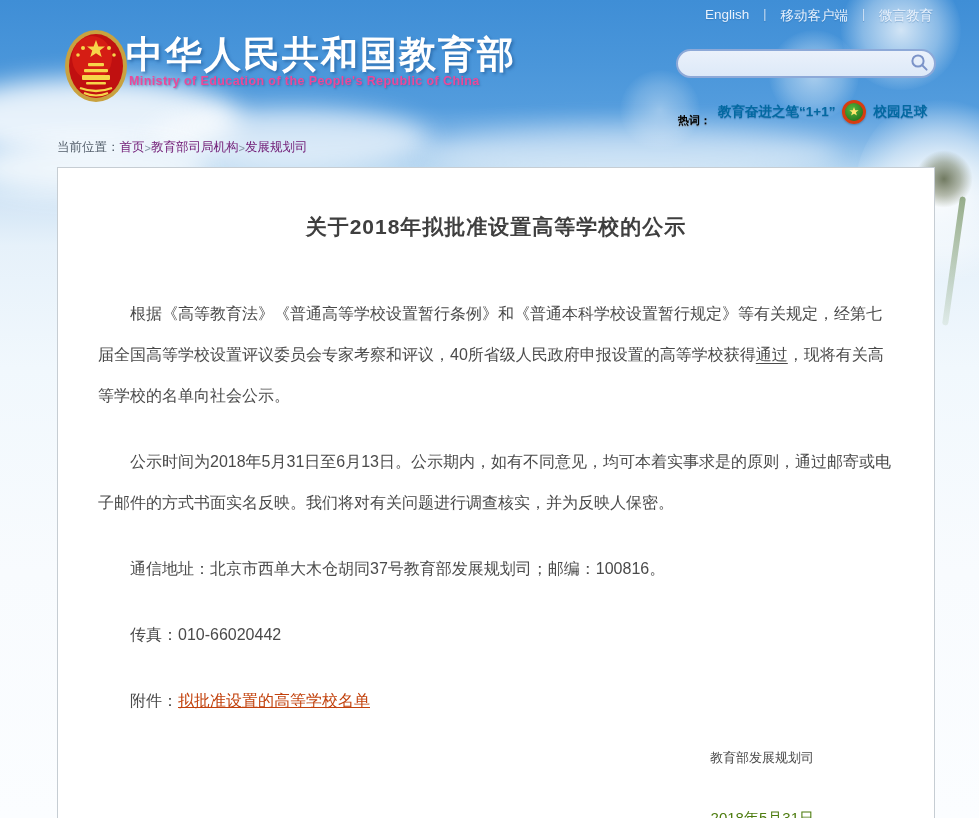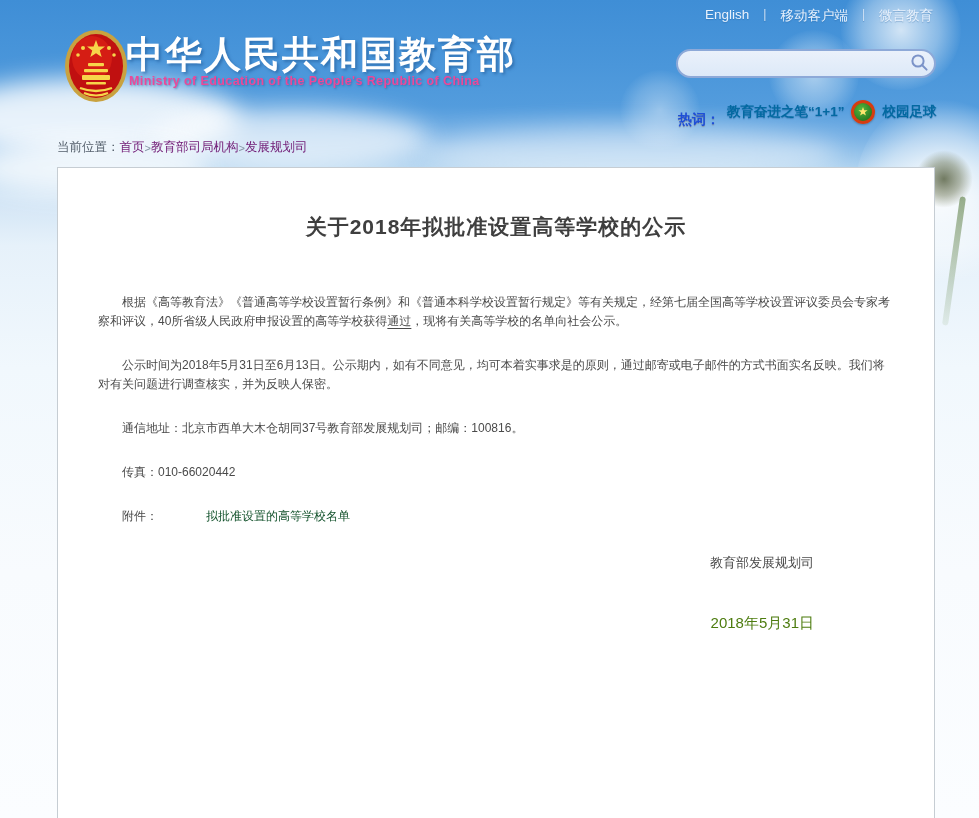--- a/index.html
+++ b/index.html
@@ -71,21 +71,21 @@
     padding: 0 8px 0 14px; font-size: 14px; color: #456;
     font-family: "Liberation Sans", sans-serif;
   }
   .search-btn { width: 30px; height: 25px; border: none; background: transparent;
     cursor: pointer; display: flex; align-items: center; justify-content: center; }
 
   .hot-row {
     position: absolute; left: 678px; top: 99px; height: 26px;
     display: flex; align-items: center; gap: 7px; white-space: nowrap;
   }
-  .hot-label { font-size: 14px; font-weight: bold; color: #1d4ed8;
+  .hot-label { font-size: 11px; font-weight: bold; color: #000000;
                text-shadow: 0 1px 1px rgba(120,60,0,.3); margin-top: 16px; }
   .hot-link  { font-size: 13.5px; font-weight: bold; color: #0369a1; text-decoration: none;
                text-shadow: 0 1px 1px rgba(30,90,150,.4); cursor: pointer; }
   .badge {
     width: 24px; height: 24px; border-radius: 50%;
     background: radial-gradient(circle at 40% 35%, #55b83c, #2a7d22 70%);
     border: 3px solid #d63c10; display: flex; align-items: center; justify-content: center;
     box-shadow: 0 1px 2px rgba(0,0,0,.25);
   }
 
@@ -103,25 +103,25 @@
     background: #ffffff; border: 1px solid #c6cdd3;
   }
   .panel-inner { padding: 0 40px; }
 
   .notice-title {
     margin-top: 45px; text-align: center;
     font-size: 21px; font-weight: bold; color: #3f3f3f; letter-spacing: 1px;
   }
   .notice-body { margin-top: 52px; }
   .notice-body p {
-    font-size: 12px; color: #4a4a4a; line-height: 19px;
+    font-size: 16px; color: #4a4a4a; line-height: 41px;
     text-indent: 2em; margin-bottom: 25px;
   }
   .u-pass { text-decoration: underline; text-underline-offset: 3px; }
-  .att-link { color: #14532d; cursor: pointer; margin-left: 48px; }
+  .att-link { color: #c2410c; text-decoration: underline; cursor: pointer; }
 
   .sig-block { margin-top: 28px; padding-right: 80px; text-align: right; }
   .sig-block .sig  { font-size: 13px; color: #4a4a4a; }
   .sig-block .date { font-size: 15px; color: #4d7c0f; margin-top: 42px; }
 </style>
 </head>
 <body>
 
 <div class="cloud c1"></div>
 <div class="cloud c2"></div>

